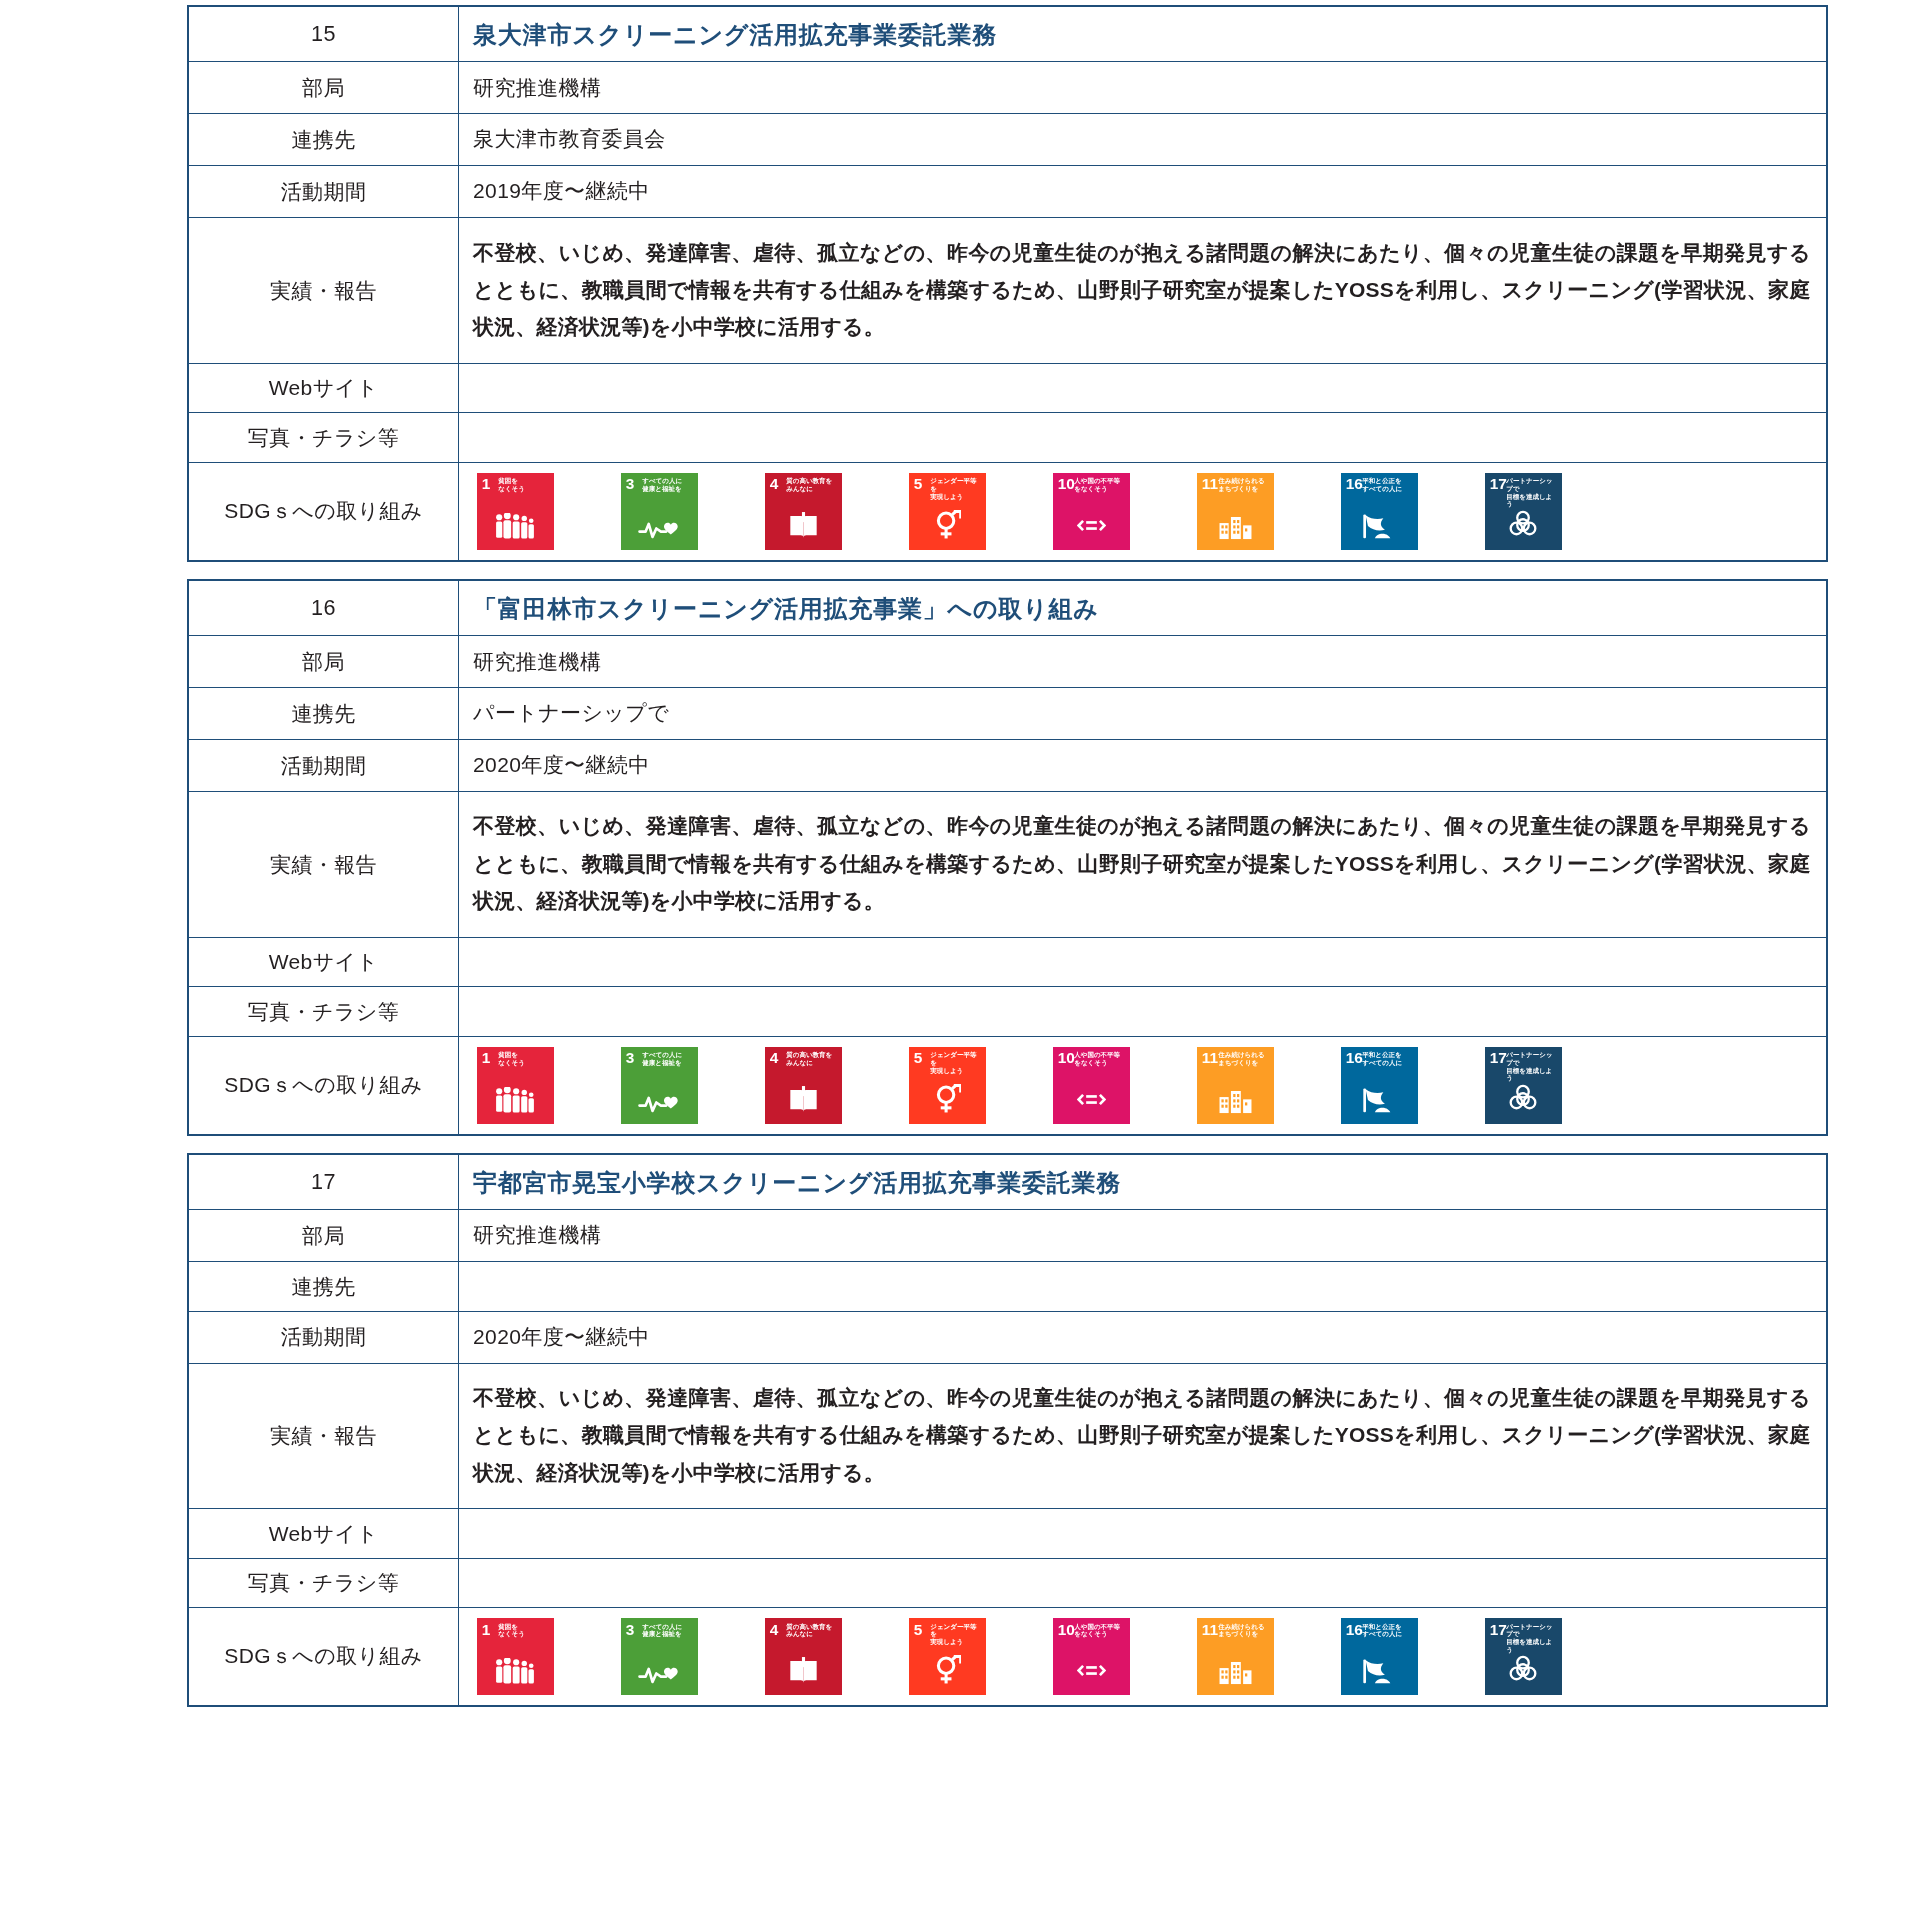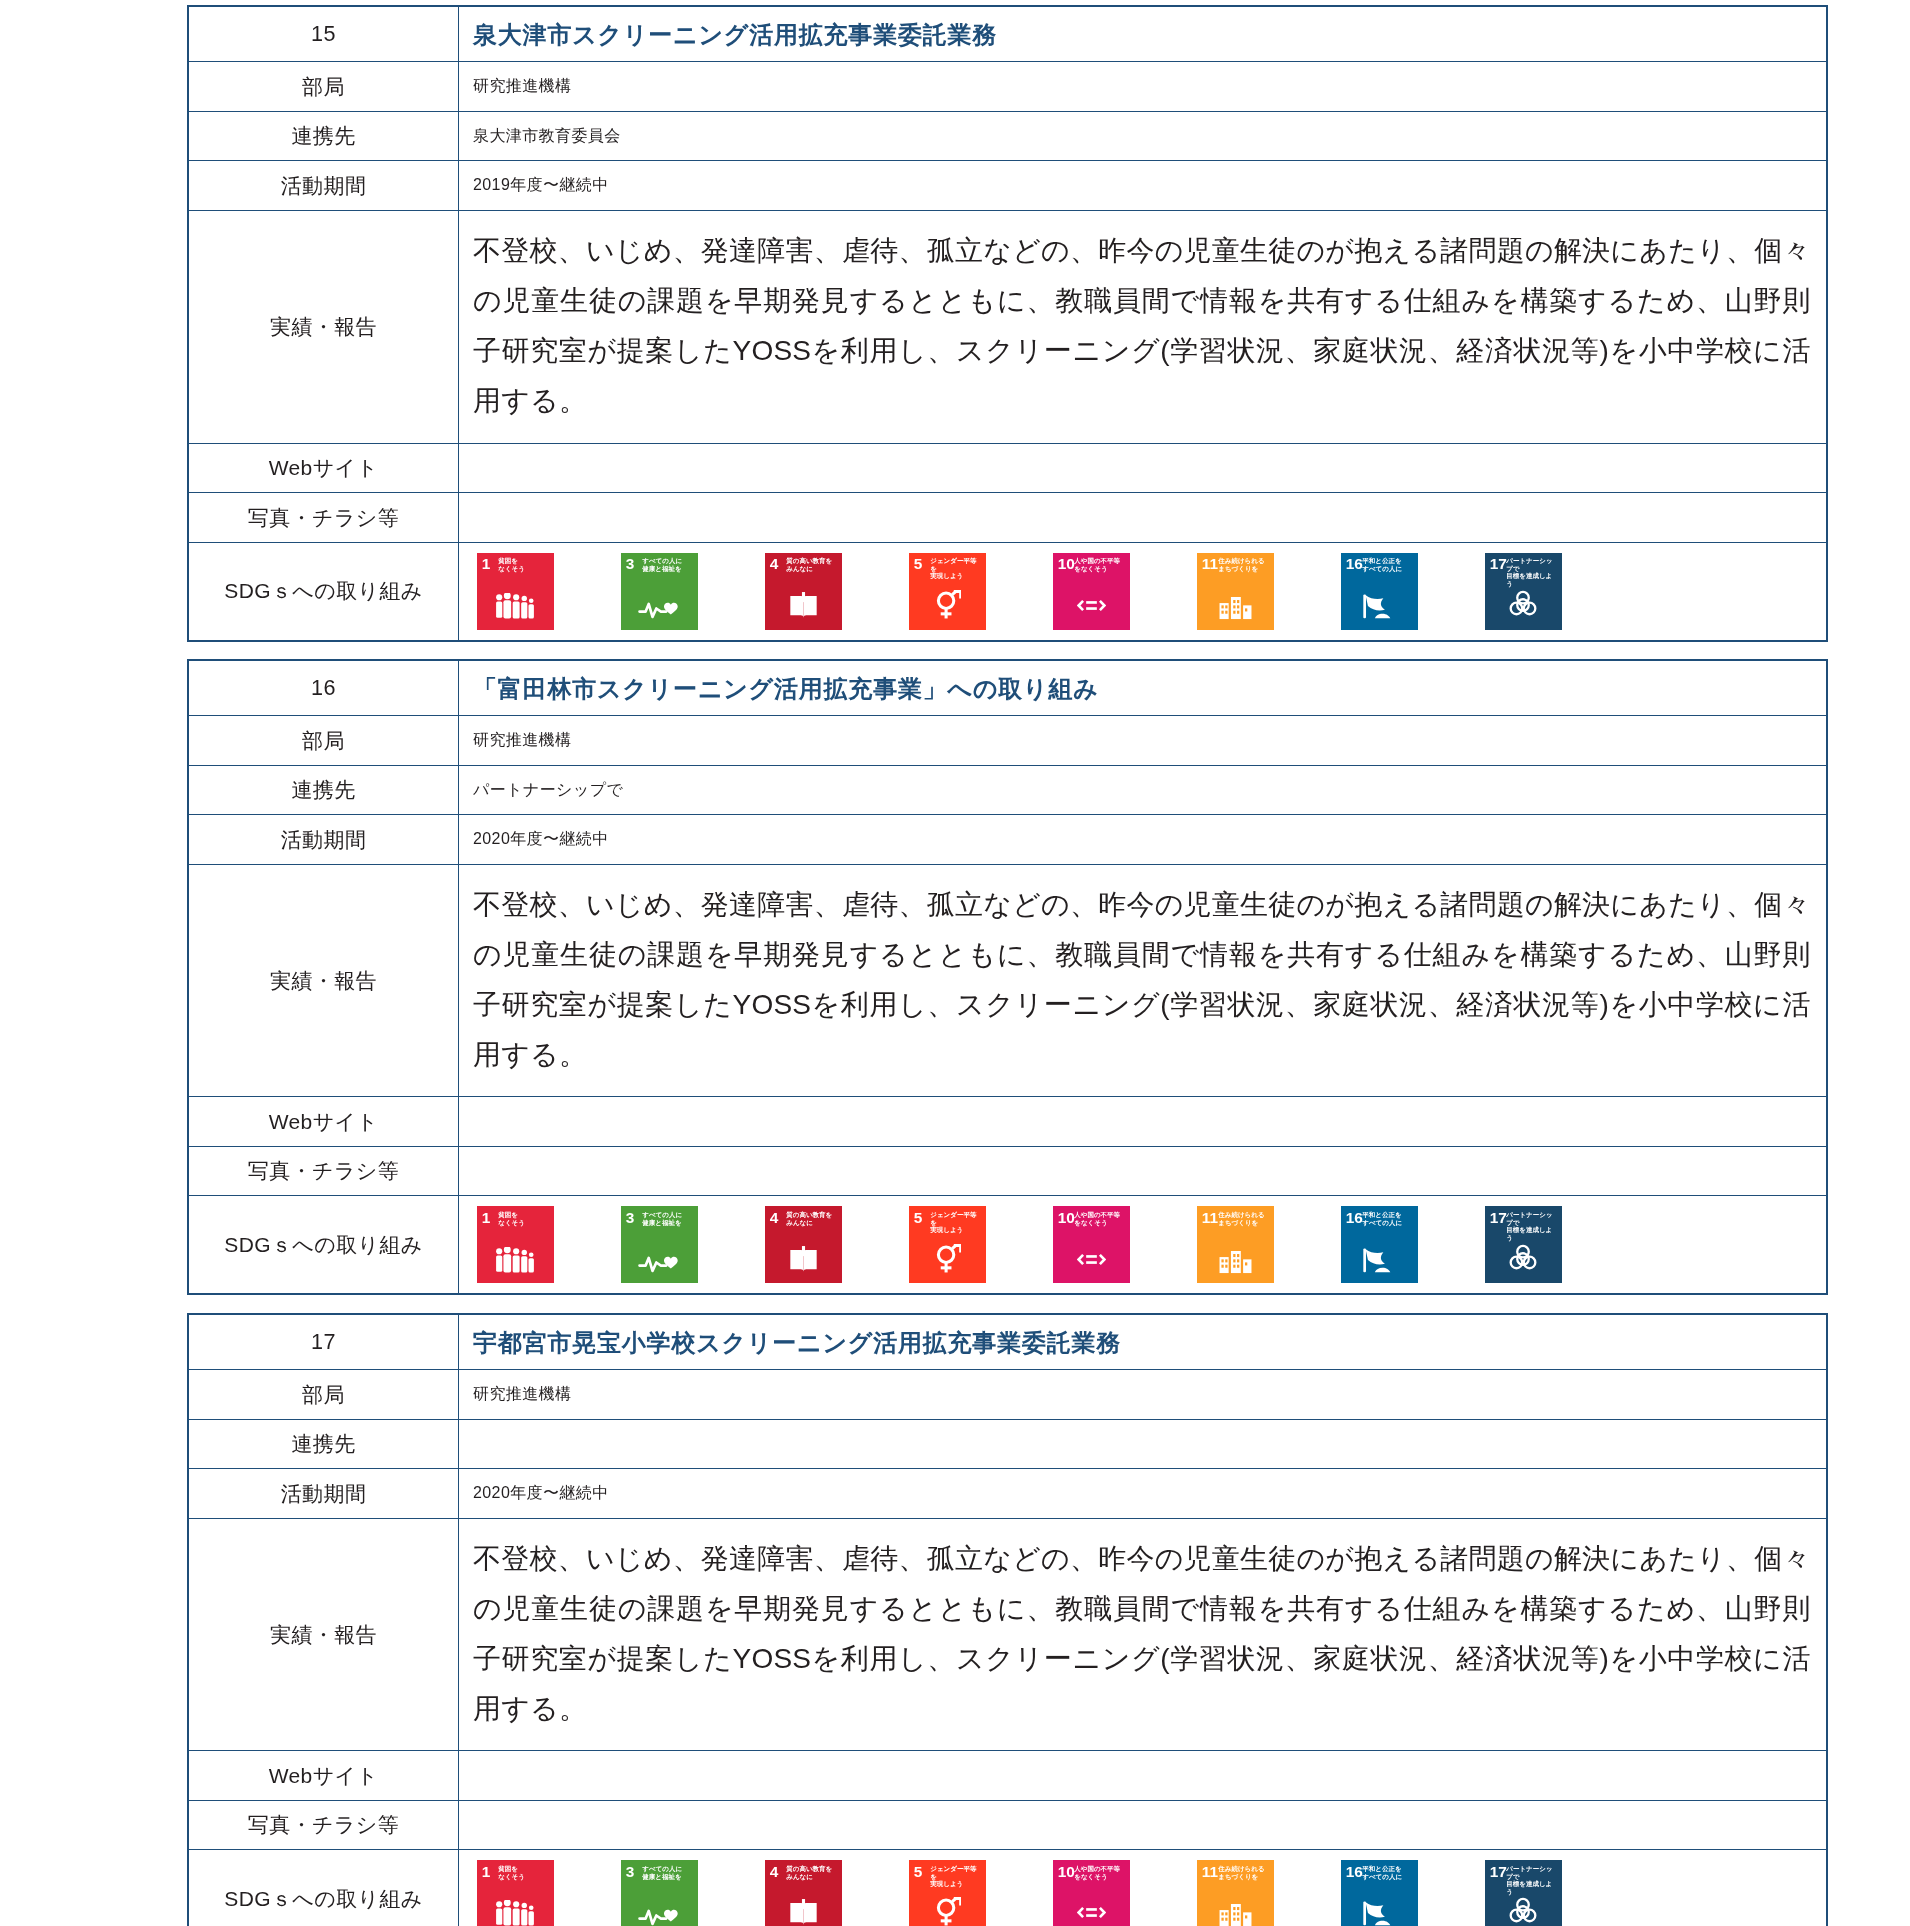--- a/index.html
+++ b/index.html
@@ -48,43 +48,44 @@
     letter-spacing: 0.4px;
   }
   .cell-label.multiline {
     line-height: 1.45;
   }
   .cell-value {
     flex: 1 1 auto;
     box-sizing: border-box;
     display: flex;
     align-items: center;
-    font-size: 16px;
+    font-size: 21px;
     line-height: 1.55;
     padding: 9.2px 14px;
     letter-spacing: 0.4px;
   }
   .row-head .cell-label {
     font-size: 21.6px;
     padding: 10.8px 3.9px;
   }
   .title-value {
     color: #1f4e79;
     font-weight: bold;
     font-size: 24px;
     letter-spacing: 0.8px;
     padding: 7px 14px;
   }
   .desc-value {
     display: block;
-    font-size: 28px;
+    font-size: 21px;
     line-height: 1.78;
     padding: 15.4px 15.4px 17px 14px;
     text-align: justify;
     letter-spacing: 0.2px;
+    font-weight: bold;
   }
   .row-empty .cell-value {
     min-height: 42px;
   }
   .row-sdg .cell-label {
     padding: 11.6px 3.9px;
   }
   .sdg-strip {
     flex: 1 1 auto;
     display: flex;

